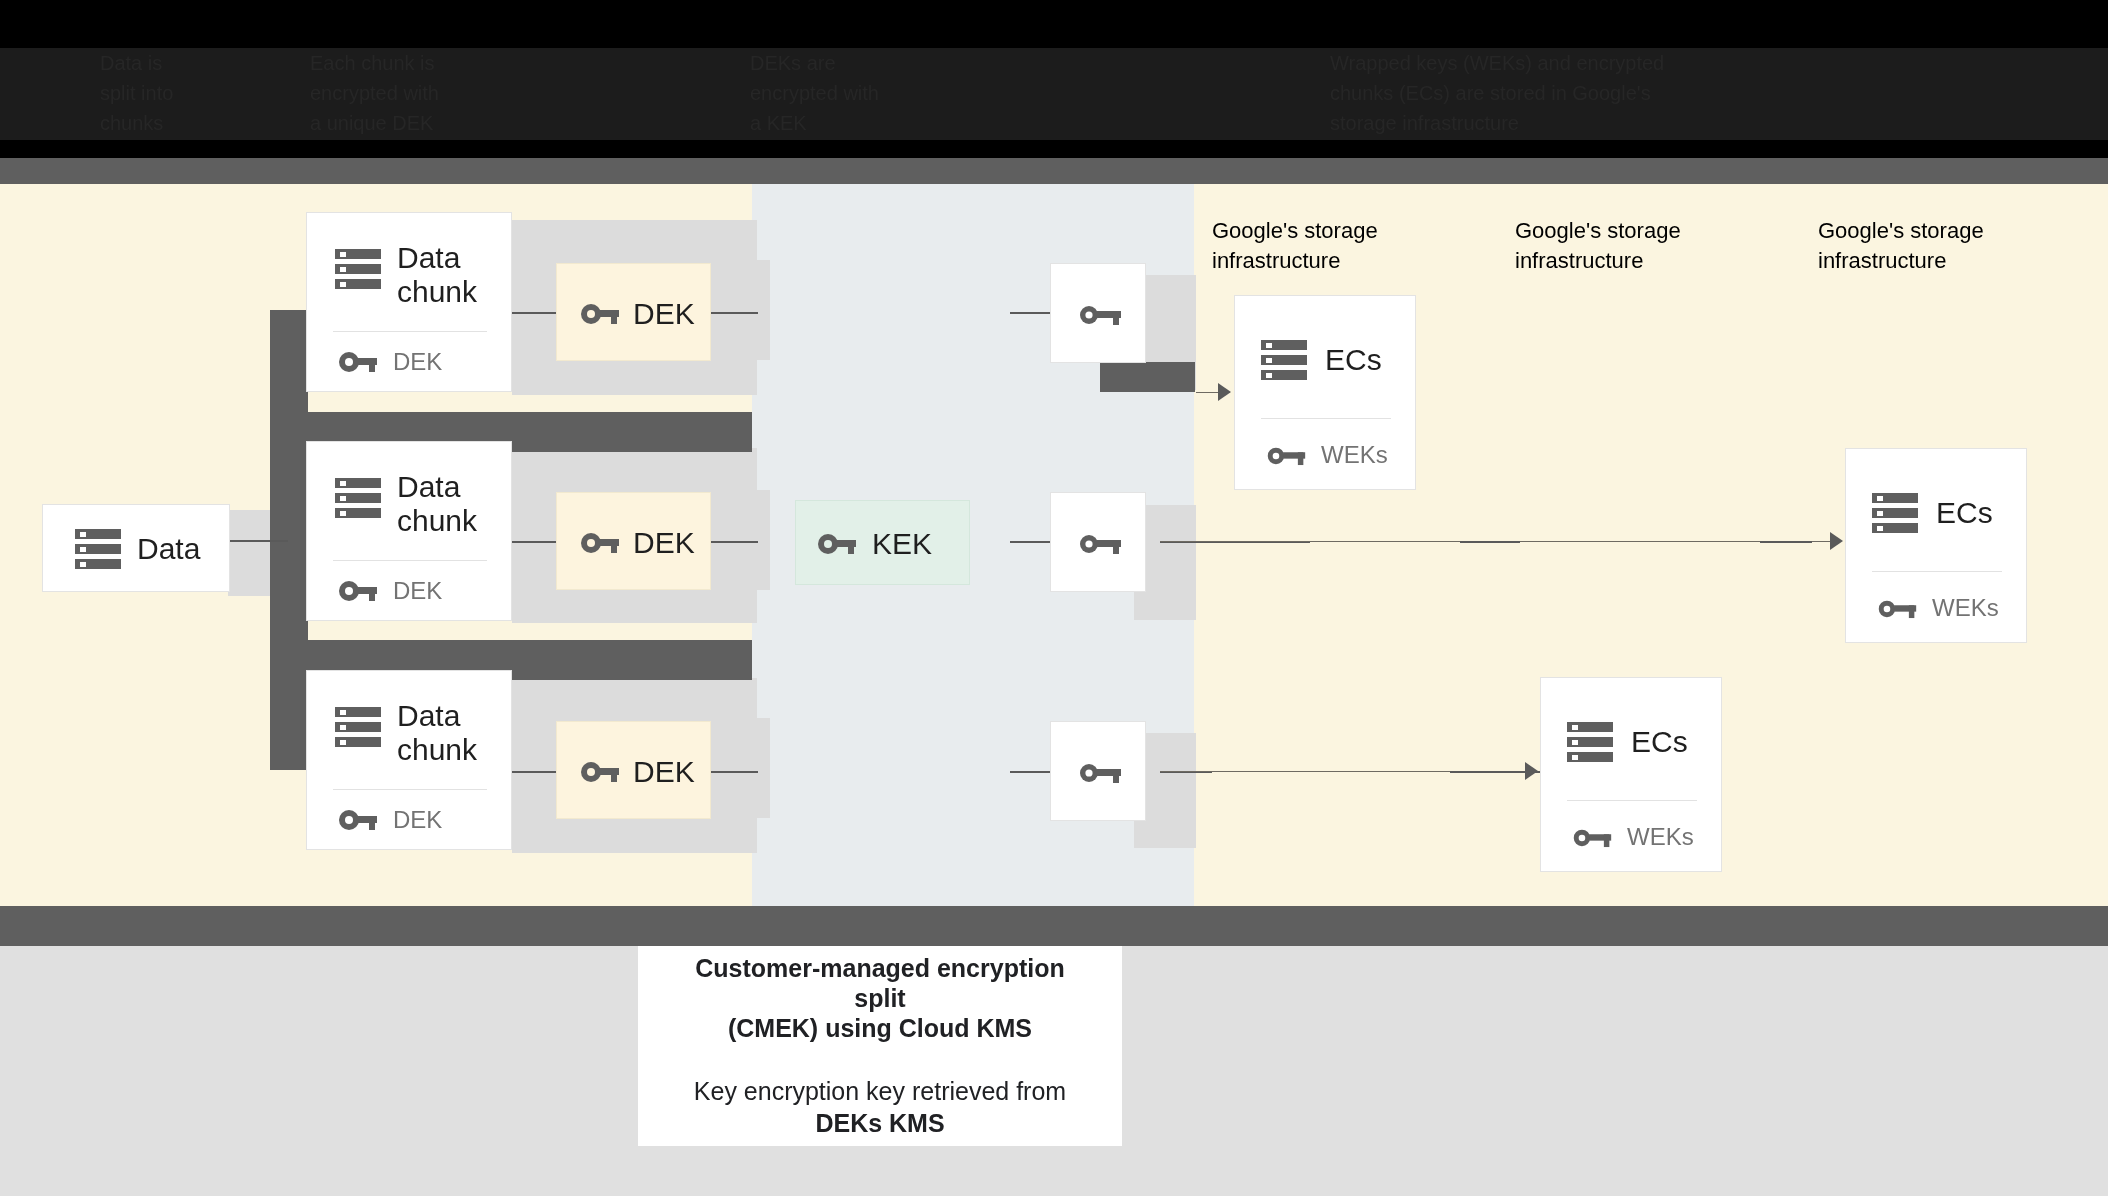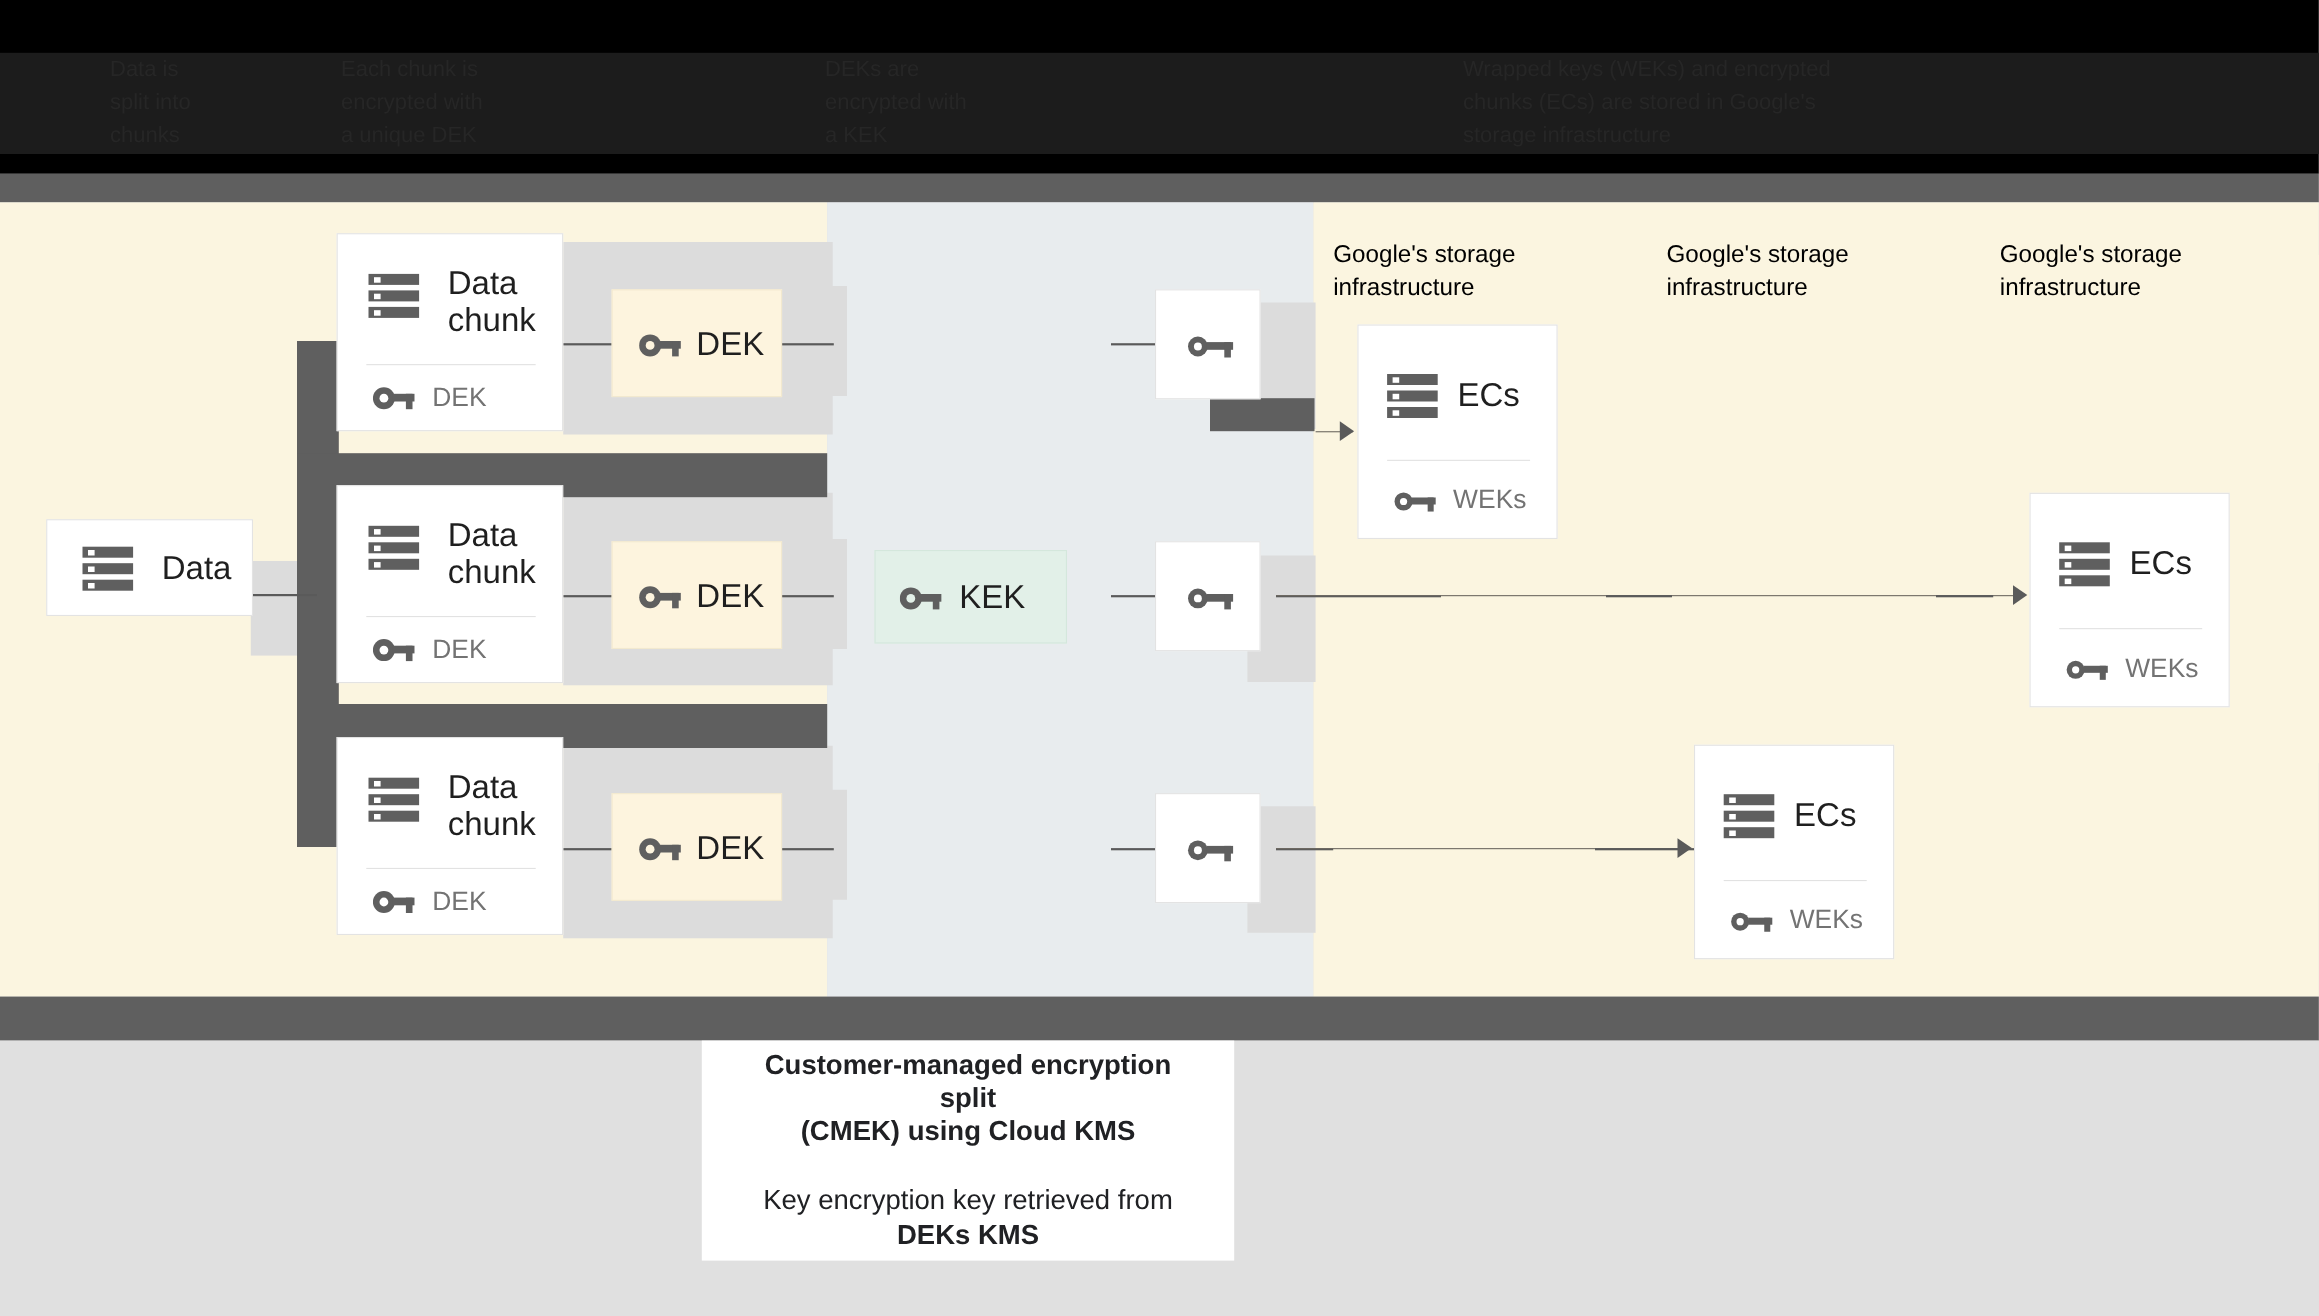--- a/index.html
+++ b/index.html
@@ -49,21 +49,21 @@
 
   .arrowhead{position:absolute;width:0;height:0;
     border-top:9px solid transparent;border-bottom:9px solid transparent;
     border-left:13px solid #5a5a5a;}
 
   
   .card{position:absolute;background:#ffffff;border:1px solid #e3e3e3;box-sizing:border-box;}
   .card.flat{background:#fdf4de;border:1px solid #f2e9cf;}
   .card.mint{background:#e2f0e8;border:1px solid #d4e7dc;}
   .card-title{
-    position:absolute;display:flex;align-items:center;gap:26px;
+    position:absolute;display:flex;align-items:center;gap:16px;
   }
   .label-main{font-size:30px;color:#1f1f1f;line-height:34px;}
   .label-sub{font-size:24px;color:#737373;line-height:28px;}
   .divider{position:absolute;height:1px;background:#e2e2e2;}
 
   
   .ico-server{width:46px;height:40px;display:inline-block;position:relative;flex:0 0 auto;}
   .ico-server i{position:absolute;left:0;width:46px;height:10px;background:#5f5f5f;display:block;}
   .ico-server i:nth-child(1){top:0;}
   .ico-server i:nth-child(2){top:15px;}
@@ -150,21 +150,21 @@
   <div class="thinline" style="left:1160px;top:541px;width:680px;"></div>
   <div class="line" style="left:1460px;top:541px;width:60px;"></div>
   <div class="line" style="left:1760px;top:541px;width:52px;"></div>
   <div class="arrowhead" style="left:1830px;top:532px;"></div>
 
   <div class="line" style="left:1160px;top:771px;width:52px;"></div>
   <div class="thinline" style="left:1160px;top:771px;width:370px;"></div>
   <div class="line" style="left:1450px;top:771px;width:100px;"></div>
   <div class="arrowhead" style="left:1525px;top:762px;"></div>
 
-  <div class="card" style="left:42px;top:472px;width:188px;height:88px;">
+  <div class="card" style="left:42px;top:504px;width:188px;height:88px;">
     <div class="card-title" style="left:32px;top:24px;">
       <span class="ico-server">
           <i></i>
           <i></i>
           <i></i>
         </span>
       <span class="label-main">Data</span>
     </div>
   </div>
 

